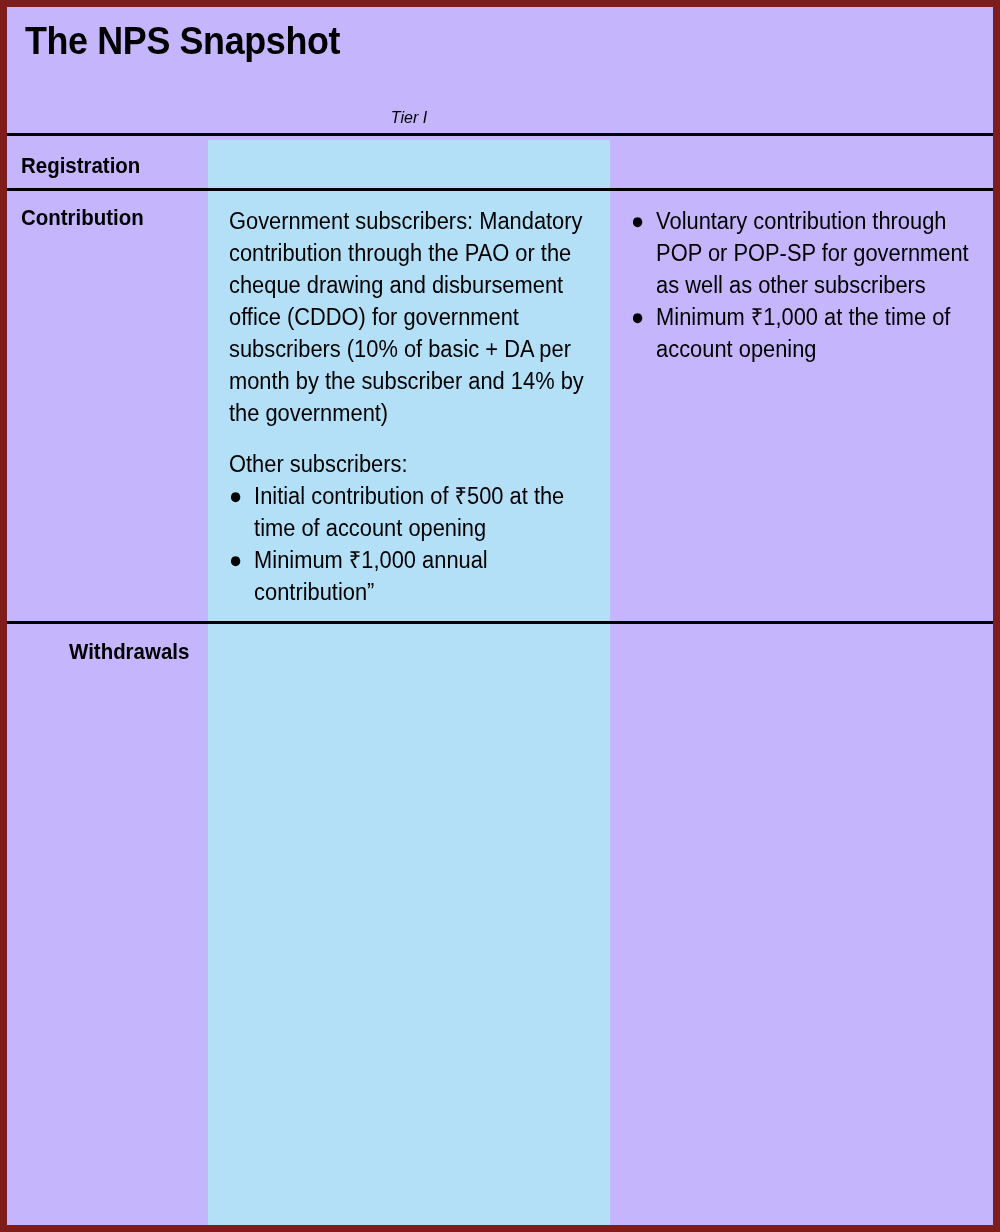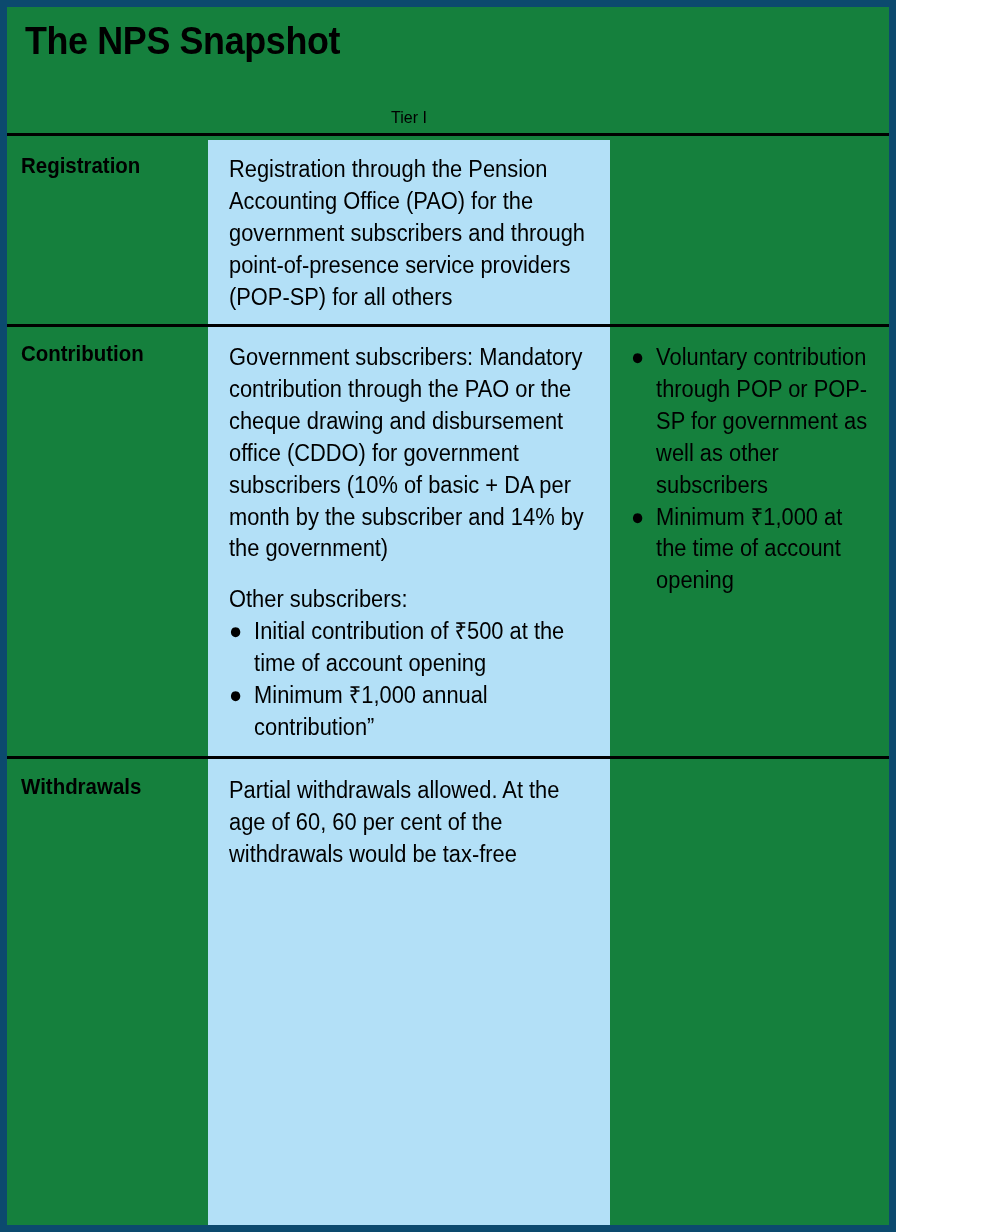--- a/index.html
+++ b/index.html
@@ -11,24 +11,24 @@
     width: 1000px;
     height: 1232px;
     font-family: "Liberation Sans", "DejaVu Sans", sans-serif;
     color: #000000;
     overflow: hidden;
   }
 
   .table-frame {
     position: relative;
     box-sizing: border-box;
-    width: 896px;
+    width: 1000px;
     height: 1232px;
-    border: 7px solid #0c4a6e;
-    background: #15803d;
+    border: 7px solid #7f1d1d;
+    background: #c4b5fd;
   }
 
   
   .tier1-band {
     position: absolute;
     left: 201px;
     top: 133px;
     width: 402px;
     bottom: 0;
     background: #b3e0f7;
@@ -56,40 +56,41 @@
     transform-origin: left center;
     white-space: nowrap;
   }
 
   
   .head-row {
     display: flex;
     align-items: flex-end;
     height: 44px;
     border-bottom: 3px solid #000000;
+    font-style: italic;
   }
   .col-label  { width: 201px; flex: 0 0 201px; box-sizing: border-box; }
   .col-tier1  { width: 402px; flex: 0 0 402px; box-sizing: border-box; }
   .col-tier2  { flex: 1 1 auto;               box-sizing: border-box; }
 
   .head-cell {
     text-align: center;
     font-size: 17px;
     padding-bottom: 5px;
     font-family: "Liberation Sans Narrow", "Liberation Sans", sans-serif;
     transform: scaleX(0.94);
   }
 
   
   .row {
     display: flex;
     align-items: stretch;
     border-bottom: 3px solid #000000;
   }
-  .row:last-child { border-bottom: none; }
+  .row:last-child { border-bottom: none; margin-left: 48px; }
 
   .cell {
     box-sizing: border-box;
     padding: 17px 16px 14px 21px;
   }
   .cell.label-cell {
     padding-left: 14px;
     padding-right: 6px;
     border-radius: 24px;
   }
@@ -152,25 +153,20 @@
       <div class="col-label"></div>
       <div class="col-tier1">
         <div class="head-cell">Tier I</div>
       </div>
     </div>
 
     <div class="row row-registration">
       <div class="cell label-cell col-label">
         <div class="row-label">Registration</div>
       </div>
-      <div class="cell col-tier1">
-        <div class="body-text">
-          <div class="para">Registration through the Pension Accounting Office (PAO) for the government subscribers and through point-of-presence service providers (POP-SP) for all others</div>
-        </div>
-      </div>
     </div>
 
     <div class="row row-contribution">
       <div class="cell label-cell col-label">
         <div class="row-label">Contribution</div>
       </div>
       <div class="cell col-tier1">
         <div class="body-text">
           <div class="para">Government subscribers: Mandatory contribution through the PAO or the cheque drawing and disbursement office (CDDO) for government subscribers (10% of basic + DA per month by the subscriber and 14% by the government)</div>
           <div class="para">Other subscribers:</div>
@@ -187,21 +183,16 @@
             <li><span class="dot">●</span><span>Minimum ₹1,000 at the time of account opening</span></li>
           </ul>
         </div>
       </div>
     </div>
 
     <div class="row row-withdrawals">
       <div class="cell label-cell col-label">
         <div class="row-label">Withdrawals</div>
       </div>
-      <div class="cell col-tier1">
-        <div class="body-text">
-          <div class="para">Partial withdrawals allowed. At the age of 60, 60 per cent of the withdrawals would be tax-free</div>
-        </div>
-      </div>
     </div>
 
   </div>
 </div>
 
 </body></html>

